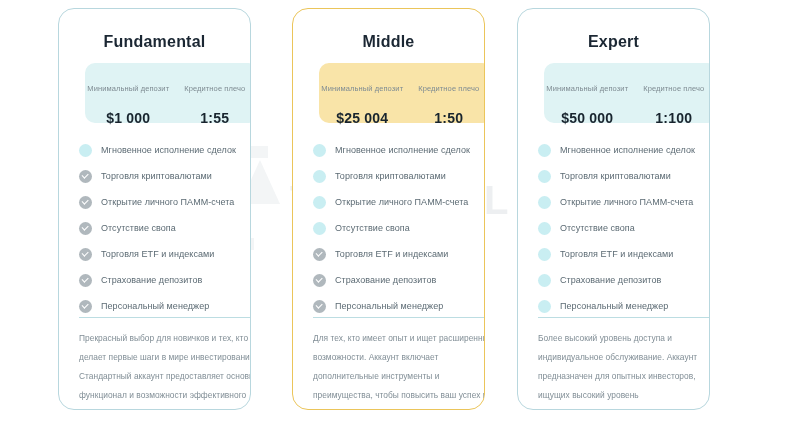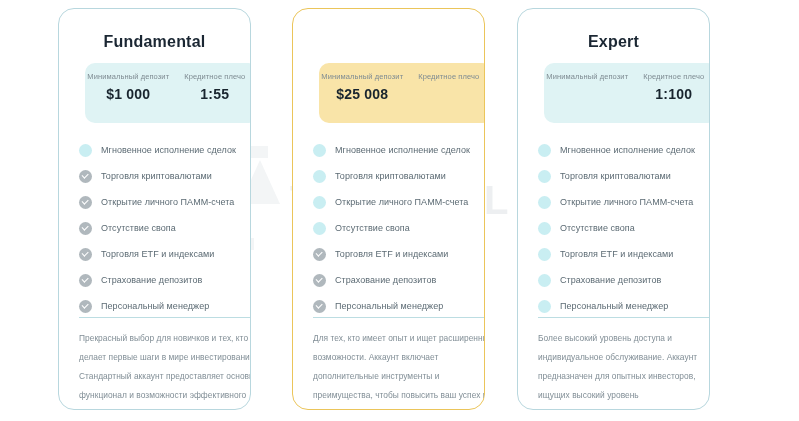--- a/index.html
+++ b/index.html
@@ -101,31 +101,31 @@
     height: 60px;
     border-radius: 10px;
     display: flex;
   }
   .theme-cyan .price-box { background: #dff3f4; }
   .theme-gold .price-box { background: #f9e4a8; }
 
   .price-col {
     flex: 1 1 50%;
     text-align: center;
-    padding-top: 8px;
+    padding-top: 20px;
     box-sizing: border-box;
   }
   .price-label {
     font-size: 7.5px;
     line-height: 11px;
     color: #7e8b92;
     letter-spacing: .1px;
   }
   .price-value {
-    margin-top: 4px;
+    margin-top: 16px;
     font-size: 14px;
     font-weight: 700;
     color: #18242e;
     letter-spacing: .2px;
   }
 
   
   .features {
     position: absolute;
     left: 20px;
@@ -252,27 +252,29 @@
       <div class="feature-row">
         <span class="feature-icon off"></span>
         <span class="feature-label">Персональный менеджер</span>
       </div>
     </div>
     <div class="divider"></div>
     <div class="description">Прекрасный выбор для новичков и тех, кто делает первые шаги в мире инвестирования. Стандартный аккаунт предоставляет основной функционал и возможности эффективного начала торговли.</div>
   </div>
 
   <div class="card theme-gold" id="card-1">
+    <div class="card-title">Middle</div>
     <div class="price-box">
       <div class="price-col">
         <div class="price-label">Минимальный депозит</div>
-        <div class="price-value">$25 008</div>
+        <div class="price-value">$25 004</div>
       </div>
       <div class="price-col">
         <div class="price-label">Кредитное плечо</div>
+        <div class="price-value">1:50</div>
       </div>
     </div>
     <div class="features">
       <div class="feature-row">
         <span class="feature-icon on"></span>
         <span class="feature-label">Мгновенное исполнение сделок</span>
       </div>
       <div class="feature-row">
         <span class="feature-icon on"></span>
         <span class="feature-label">Торговля криптовалютами</span>
@@ -300,20 +302,21 @@
     </div>
     <div class="divider"></div>
     <div class="description">Для тех, кто имеет опыт и ищет расширенные возможности. Аккаунт включает дополнительные инструменты и преимущества, чтобы повысить ваш успех в динамичном мире финансов.</div>
   </div>
 
   <div class="card theme-cyan" id="card-2">
     <div class="card-title">Expert</div>
     <div class="price-box">
       <div class="price-col">
         <div class="price-label">Минимальный депозит</div>
+        <div class="price-value">$50 000</div>
       </div>
       <div class="price-col">
         <div class="price-label">Кредитное плечо</div>
         <div class="price-value">1:100</div>
       </div>
     </div>
     <div class="features">
       <div class="feature-row">
         <span class="feature-icon on"></span>
         <span class="feature-label">Мгновенное исполнение сделок</span>

